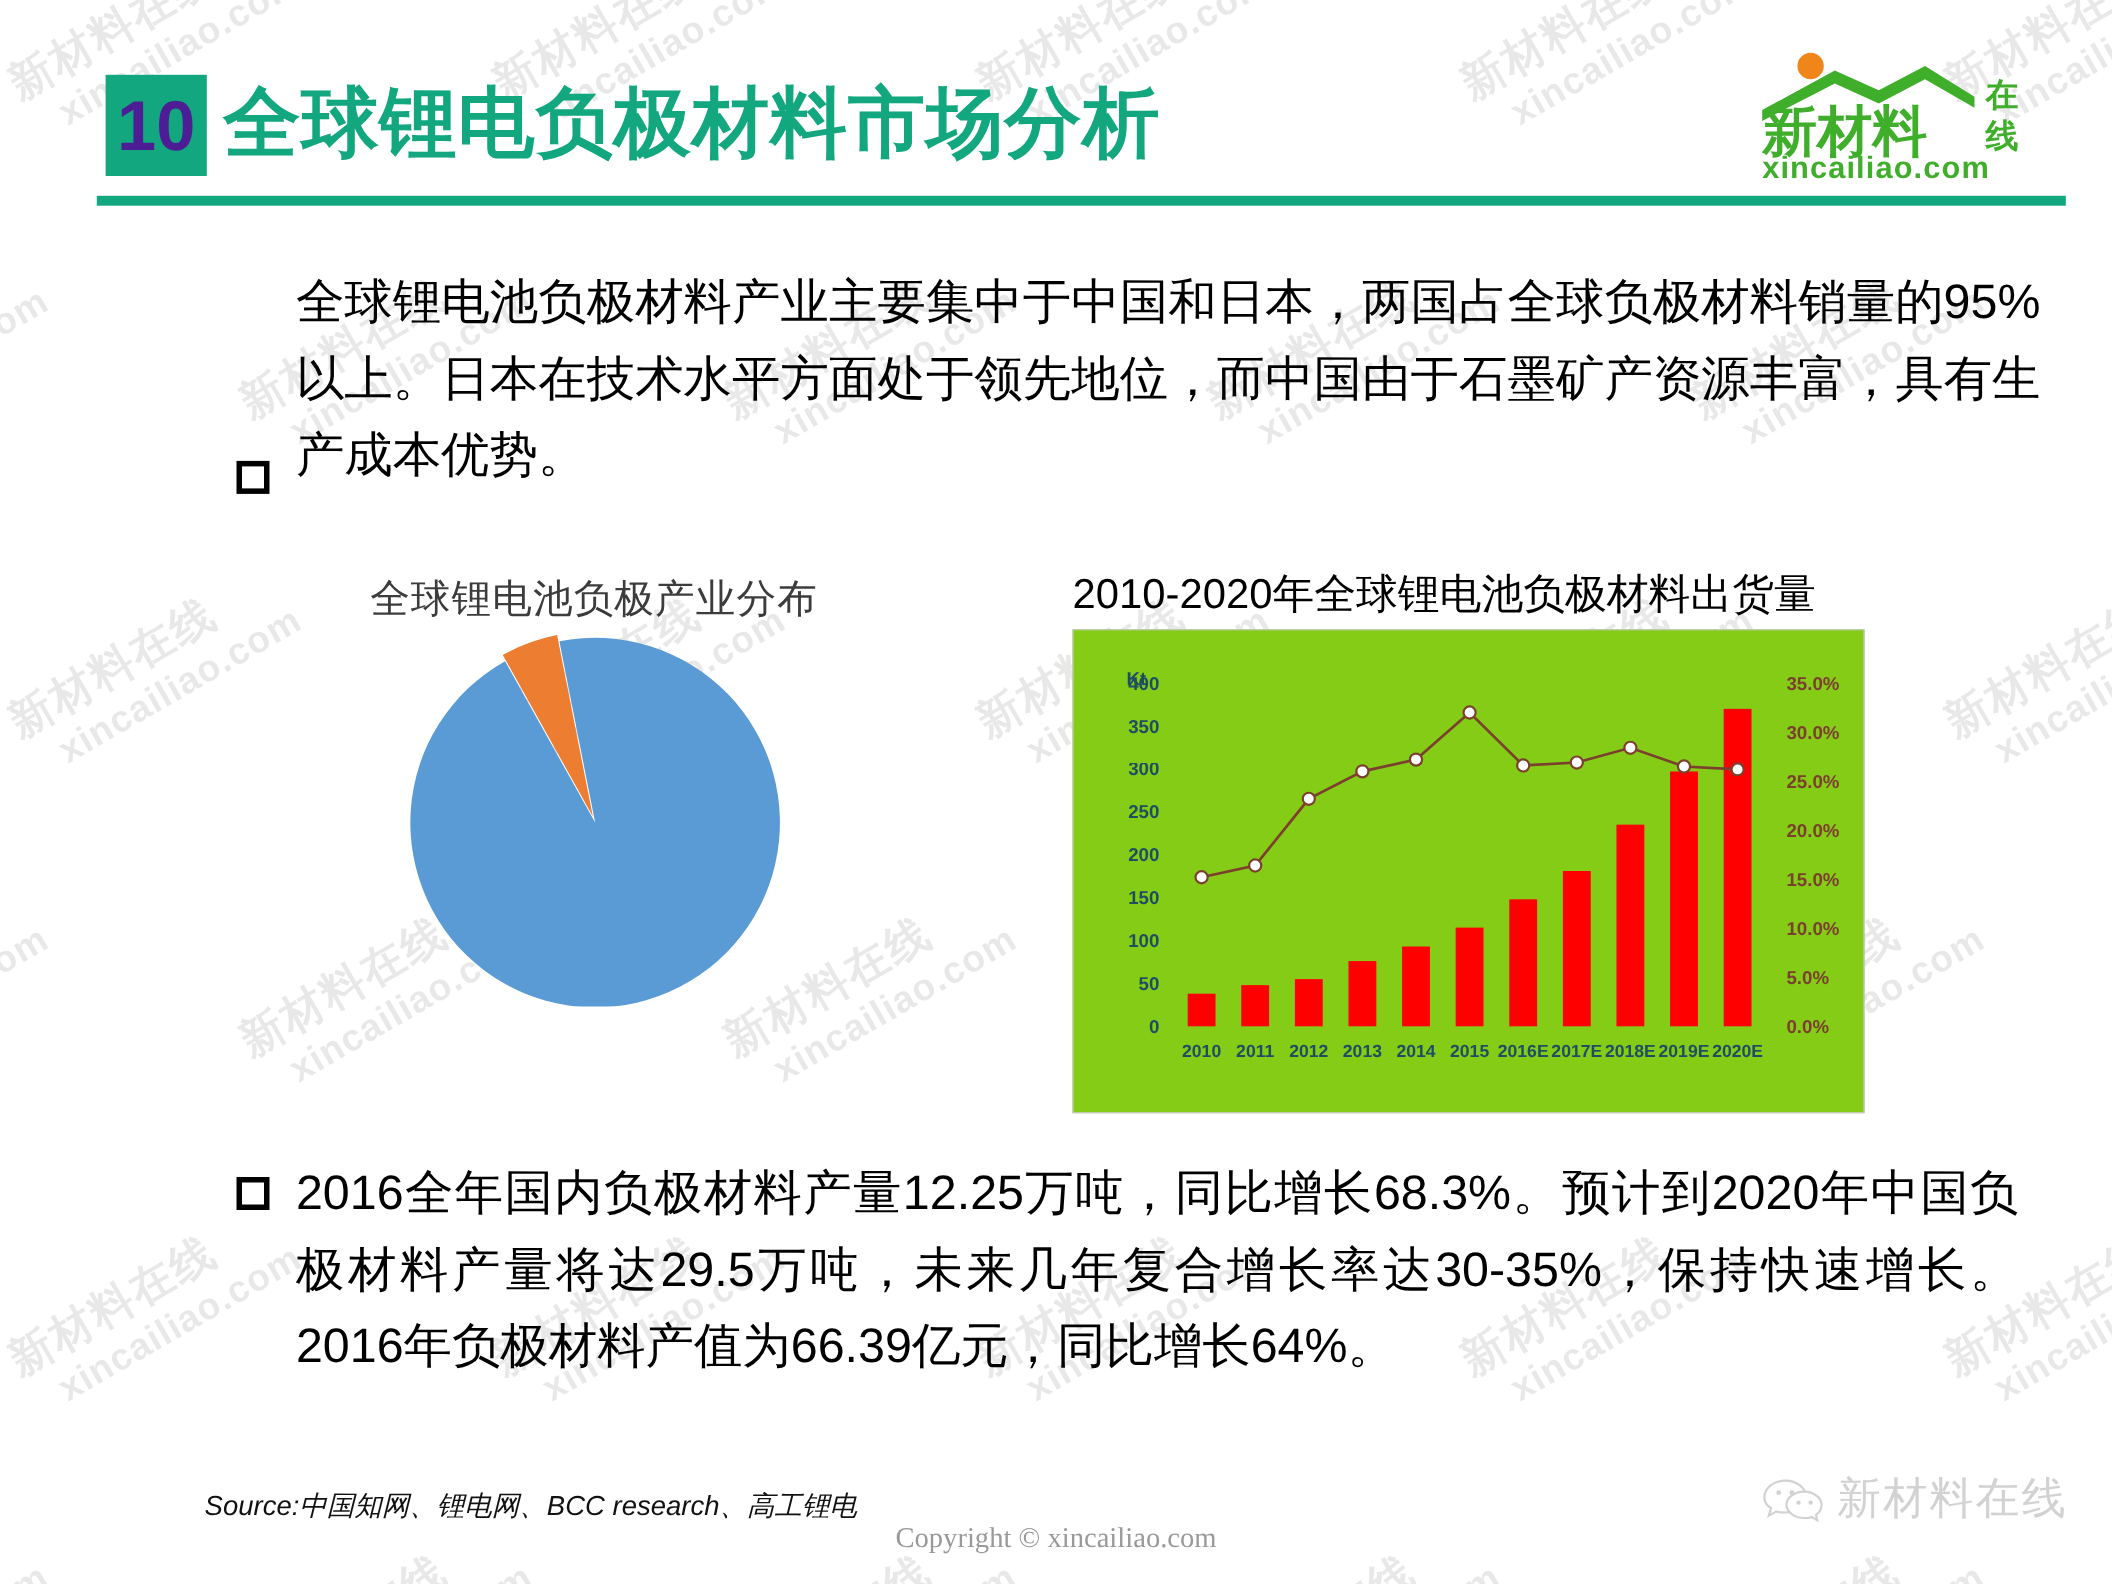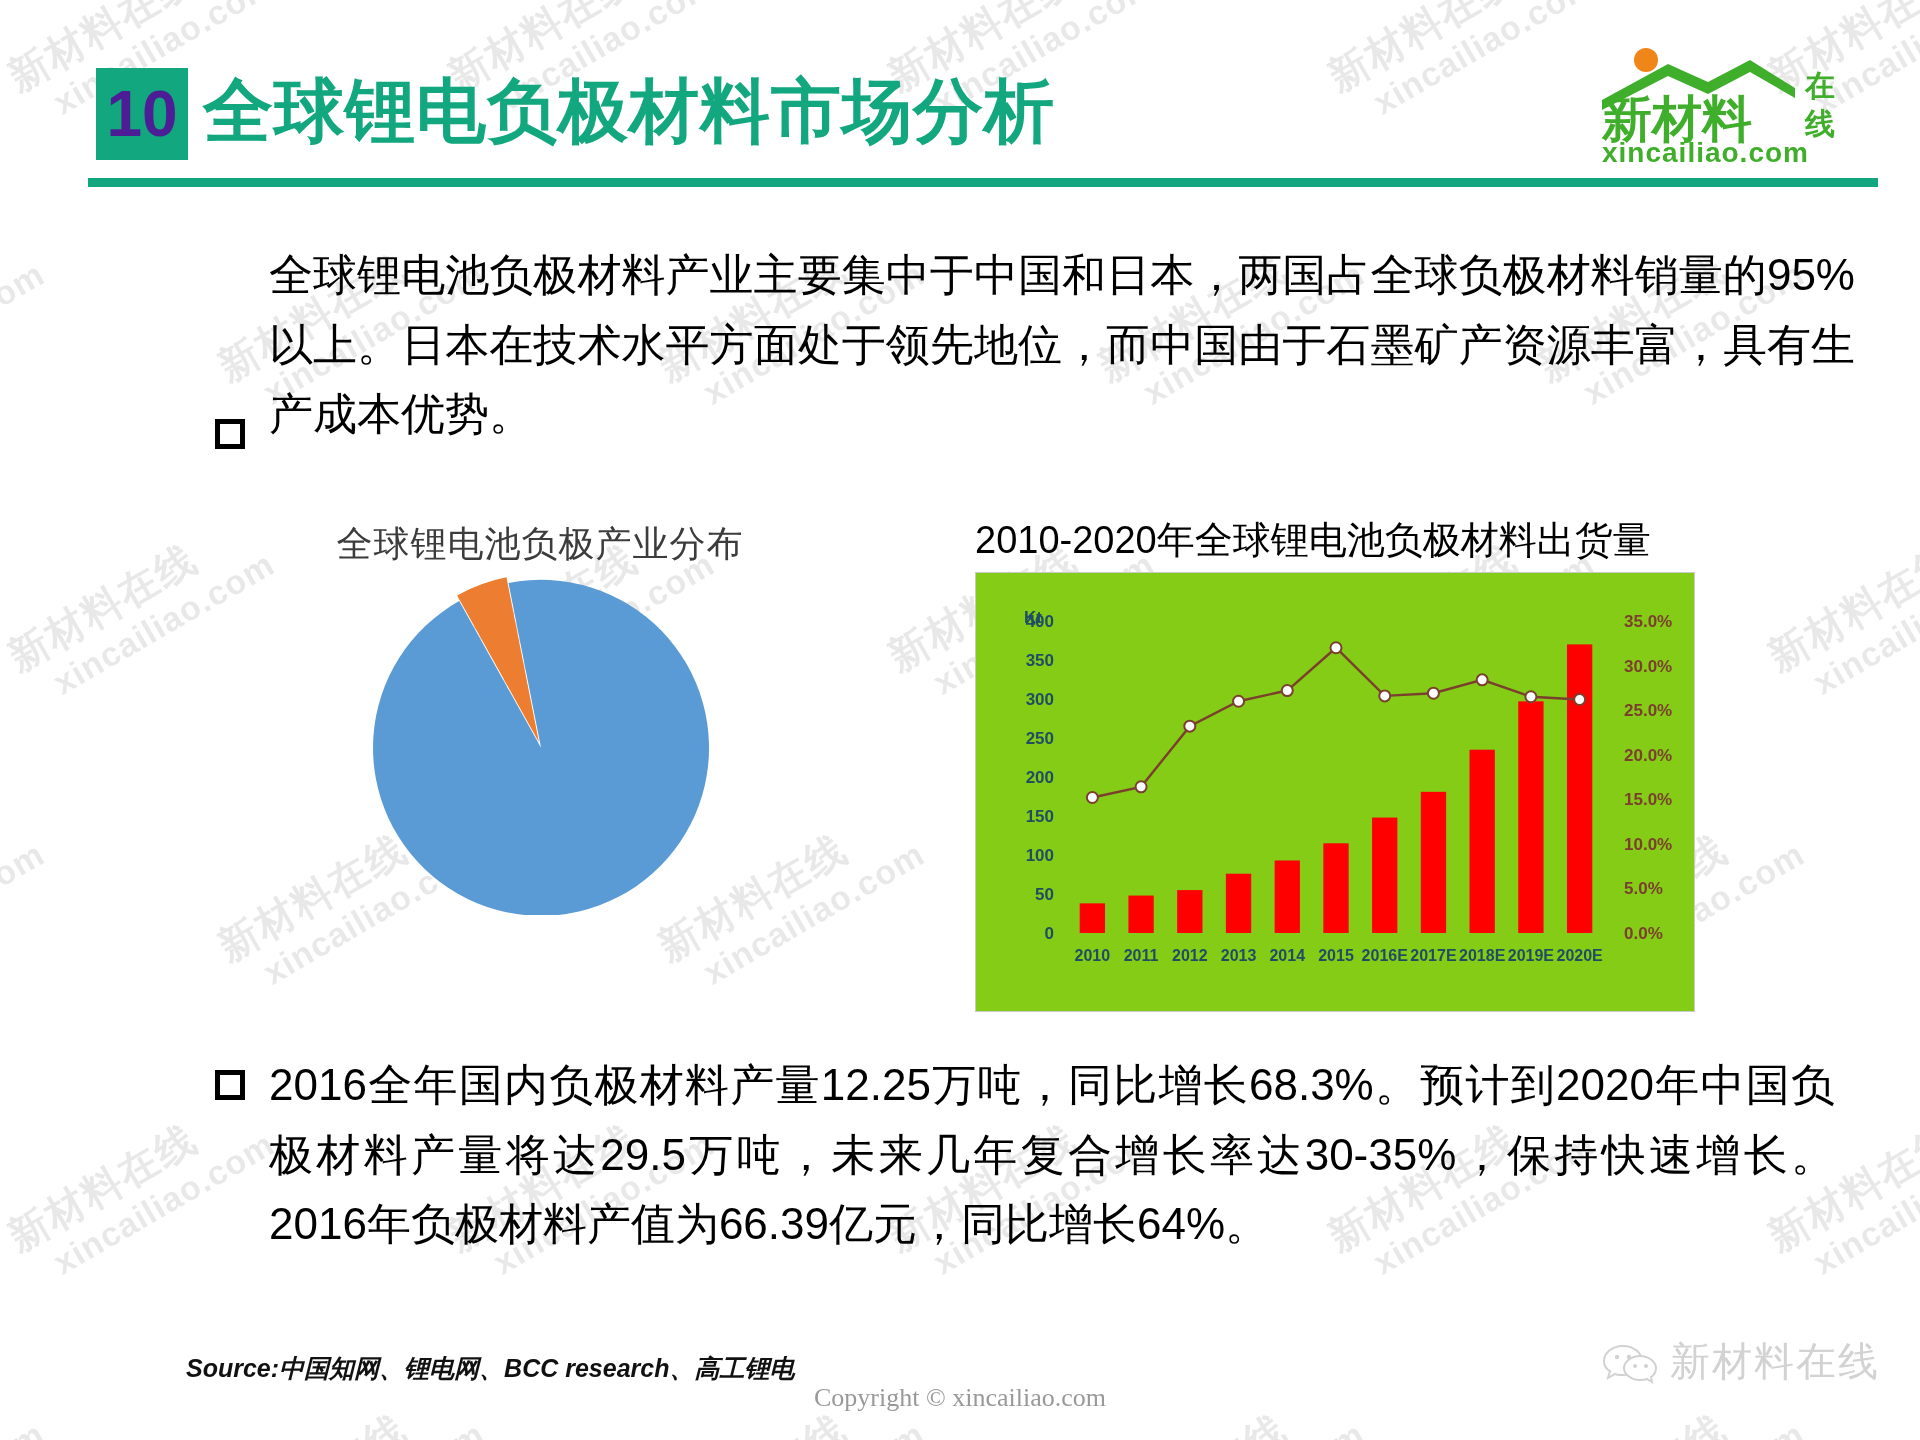--- a/index.html
+++ b/index.html
@@ -107,21 +107,21 @@
     width:720px; height:440px;
     border:1px solid #c9c9c9;
     background:#84cc16;
     position:relative;
   }
   #bar-svg { display:block; }
 
   
   #source-note {
     position:absolute; left:186px; top:1352px;
-    font-size:25px; font-style:italic; font-weight:bold;
+    font-size:25px; font-style:italic; font-weight:normal;
     color:#111; z-index:2; white-space:nowrap;text-align:right;
   }
   #copyright {
     position:absolute; left:0; top:1383px; width:1920px;
     text-align:center;
     font-family:"Liberation Serif","DejaVu Serif",serif;
     font-size:26px; color:#999; z-index:2;
   }
   #wechat-badge {
     position:absolute; right:40px; top:1334px;

